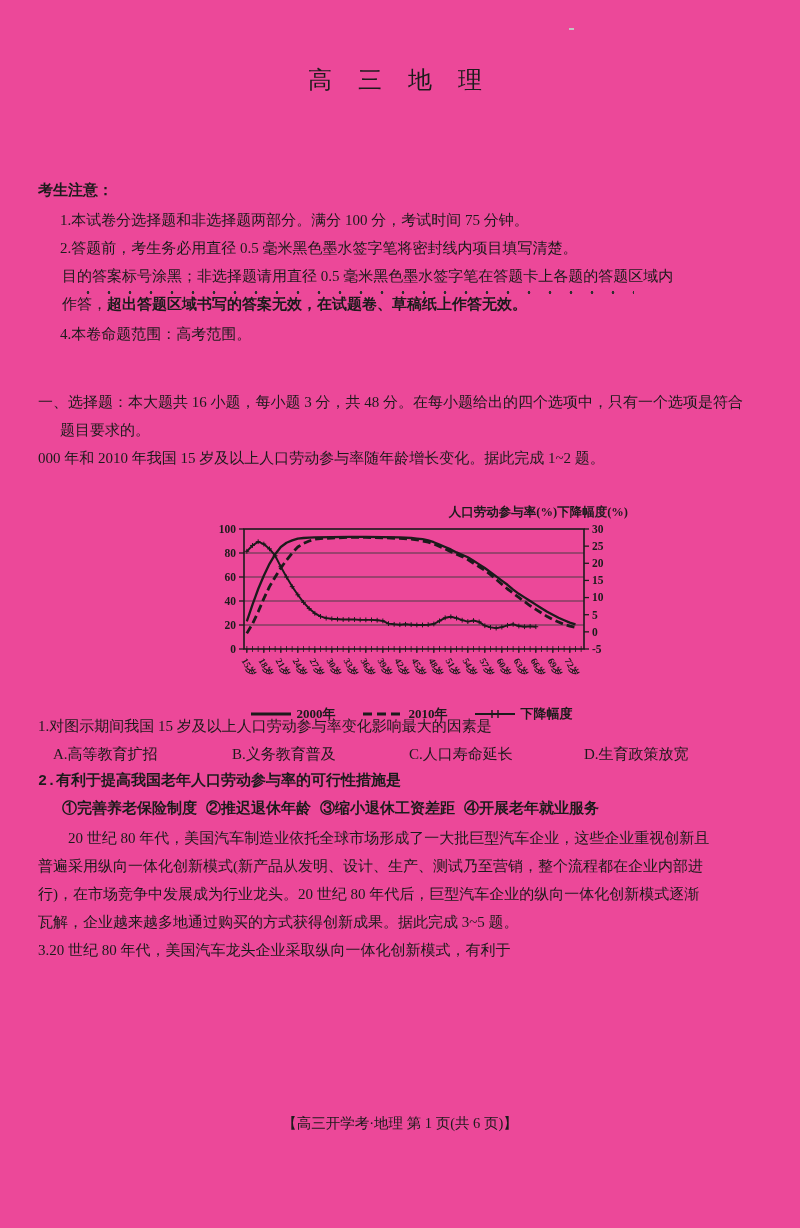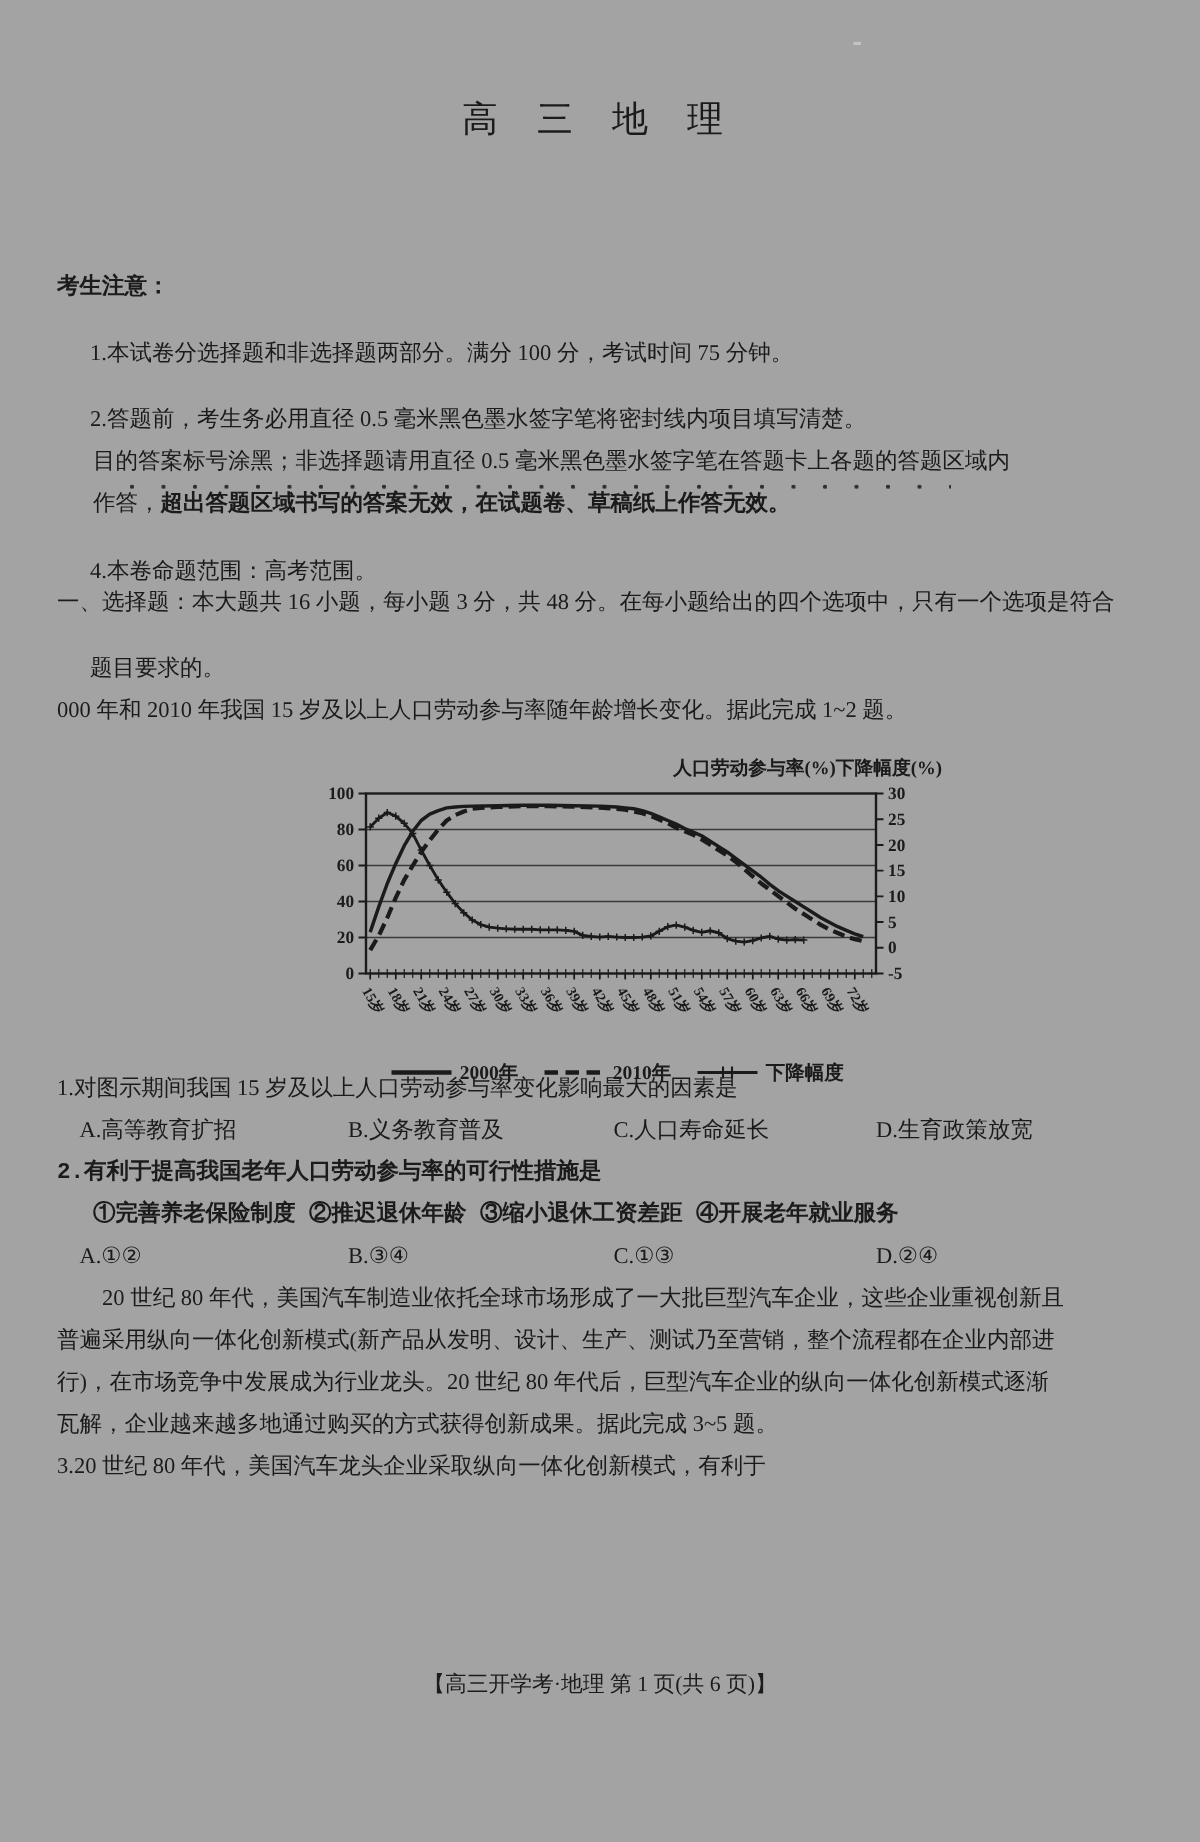--- a/index.html
+++ b/index.html
@@ -1,36 +1,36 @@
 <!DOCTYPE html>
 <html><head>
 <meta charset="utf-8">
 <style>
   html,body{margin:0;padding:0;background:#ffffff;}
-  .page{position:relative;width:800px;height:1228px;background:#a3a3a3;overflow:hidden;
+  .page{position:relative;width:800px;height:1228px;background:#ec4899;overflow:hidden;
         color:#1b1b1b;font-family:"Liberation Serif","DejaVu Serif",serif;
         font-size:15px;line-height:28px;}
   .line{white-space:nowrap;}
   .b{font-weight:bold;font-family:Liberation Mono, monospace;}
   .title{position:absolute;top:60px;left:0;width:800px;text-align:center;
          font-size:24px;letter-spacing:10px;font-weight:500;line-height:40px;}
   .artifact{position:absolute;top:28px;left:569px;width:5px;height:2px;background:#c4c4c4;}
   .notice{position:absolute;top:178px;left:38px;width:730px;}
-  .ind1{margin-left:22px;margin-top:16px;}
+  .ind1{margin-left:22px;}
   .ind2{margin-left:24px;}
   .rel{position:relative;}
   .em-dots{position:absolute;top:0px;left:24px;width:548px;height:5px;
            background-image:radial-gradient(circle at 2px 2.5px,#2e2e2e 1.2px,transparent 1.6px);
            background-size:21px 5px;background-repeat:repeat-x;}
   .section{position:absolute;top:388px;left:38px;width:740px;}
   .indent{text-indent:30px;}
   .chart-wrap{position:absolute;top:505px;left:192px;width:438px;}
   .axis-titles{display:flex;justify-content:flex-end;font-size:12.5px;
                font-weight:bold;line-height:14px;padding:0 2px 0 12px;}
-  .legend{display:flex;justify-content:center;gap:16px;margin-top:2px;
+  .legend{display:flex;justify-content:center;gap:26px;margin-top:2px;
           font-size:13px;font-weight:bold;line-height:16px;}
   .legend-item{display:flex;align-items:center;gap:5px;}
   .questions{position:absolute;top:712px;left:38px;width:740px;}
   .opts{display:grid;grid-template-columns:179px 177px 175px auto;margin-left:15px;
         white-space:nowrap;}
   .footer{position:absolute;top:1112px;left:0;width:800px;text-align:center;
           font-size:14.5px;line-height:22px;}
 </style>
 </head>
 <body>
@@ -333,26 +333,20 @@
   <div class="questions">
     <div class="line">1.对图示期间我国 15 岁及以上人口劳动参与率变化影响最大的因素是</div>
     <div class="opts">
       <span>A.高等教育扩招</span>
       <span>B.义务教育普及</span>
       <span>C.人口寿命延长</span>
       <span>D.生育政策放宽</span>
     </div>
     <div class="line b">2.有利于提高我国老年人口劳动参与率的可行性措施是</div>
     <div class="line ind2 b">①完善养老保险制度 ②推迟退休年龄 ③缩小退休工资差距 ④开展老年就业服务</div>
-    <div class="opts">
-      <span>A.①②</span>
-      <span>B.③④</span>
-      <span>C.①③</span>
-      <span>D.②④</span>
-    </div>
     <div class="line indent">20 世纪 80 年代，美国汽车制造业依托全球市场形成了一大批巨型汽车企业，这些企业重视创新且</div>
     <div class="line">普遍采用纵向一体化创新模式(新产品从发明、设计、生产、测试乃至营销，整个流程都在企业内部进</div>
     <div class="line">行)，在市场竞争中发展成为行业龙头。20 世纪 80 年代后，巨型汽车企业的纵向一体化创新模式逐渐</div>
     <div class="line">瓦解，企业越来越多地通过购买的方式获得创新成果。据此完成 3~5 题。</div>
     <div class="line">3.20 世纪 80 年代，美国汽车龙头企业采取纵向一体化创新模式，有利于</div>
   </div>
 
   <div class="footer">【高三开学考·地理 第 1 页(共 6 页)】</div>
 
 </div>

